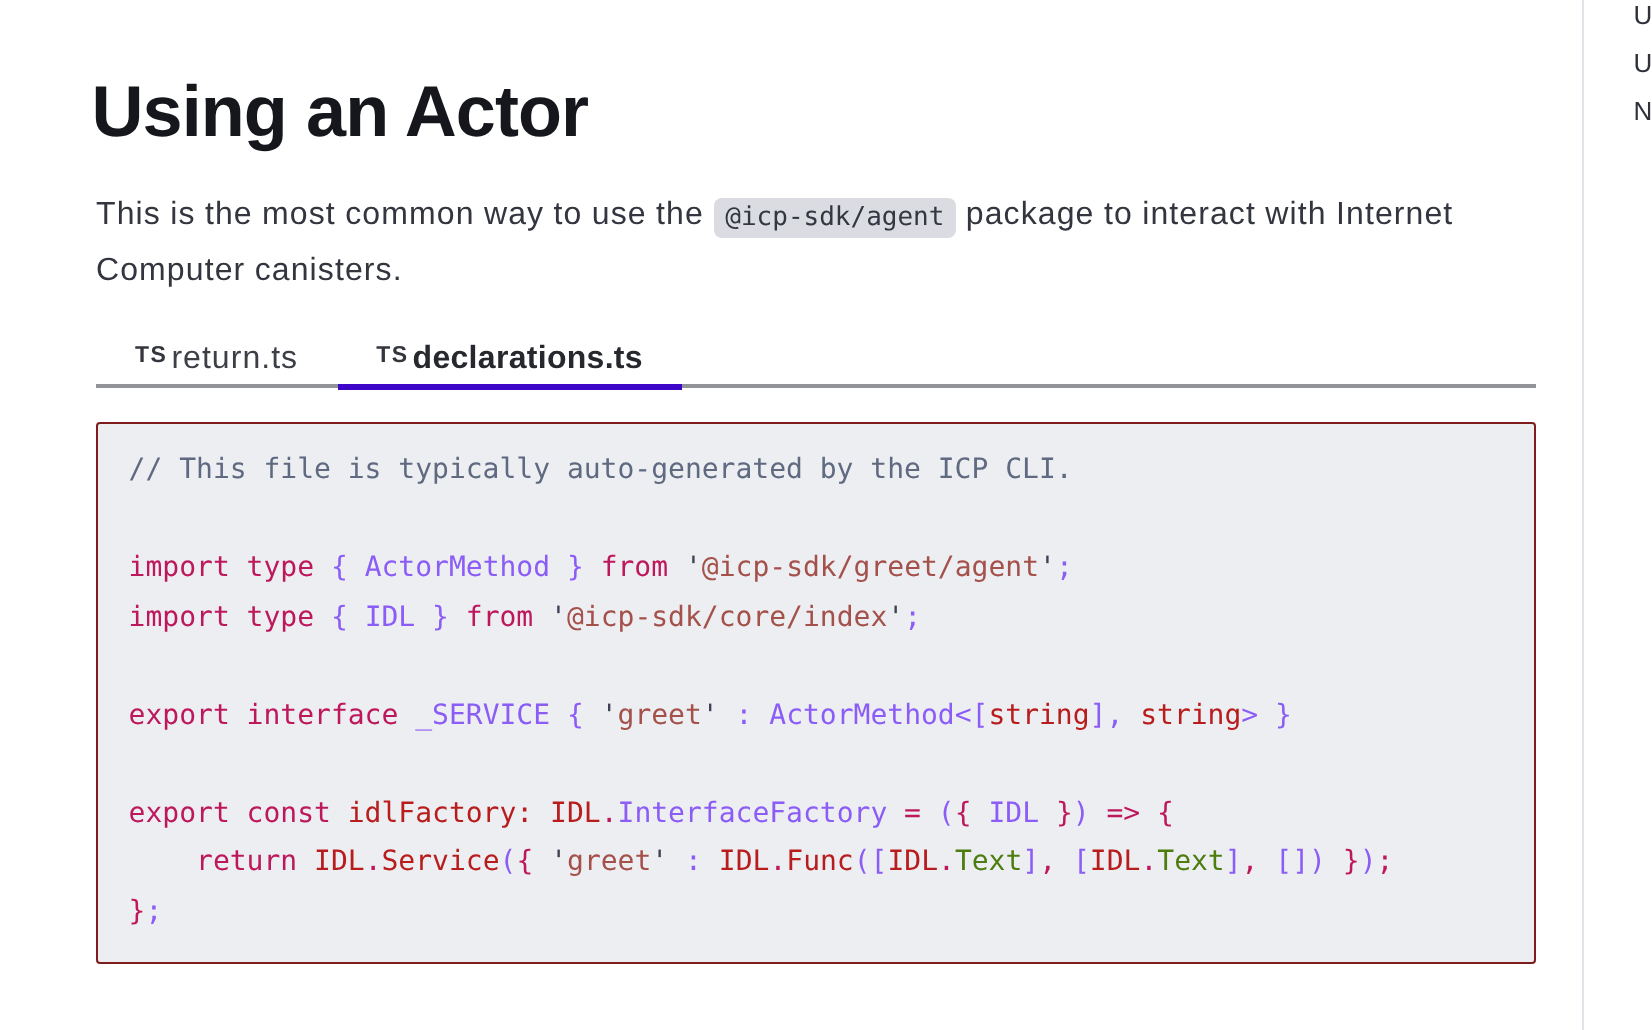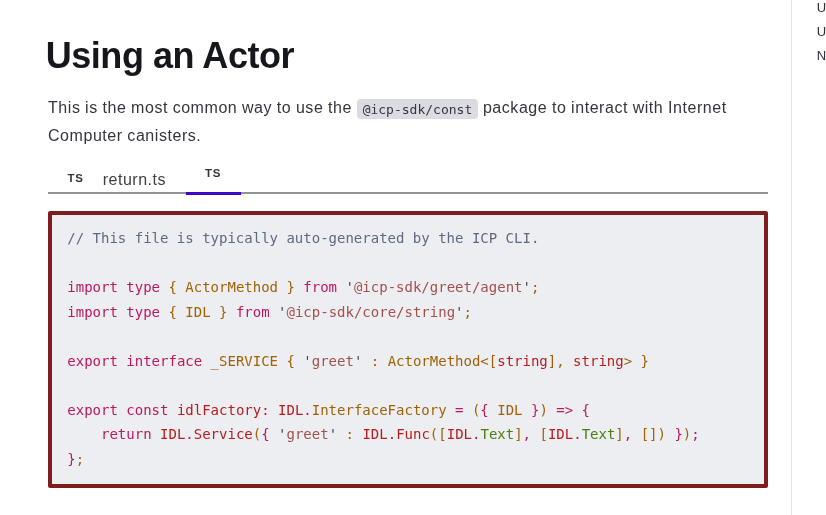--- a/index.html
+++ b/index.html
@@ -32,85 +32,86 @@
     padding: 2.5px 6px;
     letter-spacing: 0;
   }
 
   .tabs {
     margin-top: 20.5px;
     display: flex;
     border-bottom: 2px solid #919399;
   }
   .tab {
-    display: flex; align-items: baseline; gap: 19px;
+    display: flex; align-items: baseline; gap: 2px;
     padding: 0 19.5px 2.3px 19.5px;
     position: relative;
     cursor: pointer;
   }
   .tab .badge {
     font-size: 11.5px; font-weight: 700; color: #33363c;
     position: relative; top: -2.6px;
     letter-spacing: 0.75px;
   }
   .tab .label { font-size: 16px; line-height: 20px; color: #3c3f46; letter-spacing: 0.52px; }
   .tab.active .label { font-weight: 700; color: #26282e; letter-spacing: 0.15px; }
   .tab.active::after {
     content: ""; position: absolute; left: 0; right: 0; bottom: -3px; height: 3px;
     background: var(--accent, #3e06c8);
     z-index: 2;
   }
 
   .code-block {
     margin-top: 17.1px;
     background: #eceef2;
-    border: 4px solid #7f1d1d;
+    border: 1px solid #7f1d1d;
     border-radius: 2px;
     padding: 11px 0 12.5px 0;
   }
   .code-block .line {
     font-family: "DejaVu Sans Mono", monospace;
     font-size: 14px; line-height: 24.5px;
     white-space: pre;
     padding: 0 15.3px;
     color: #403f53;
   }
-  .tok-d { color: #a16207; margin-top: 16px; }
+  .tok-d { color: #8b5cf6; margin-top: 16px; }
   .tok-k { color: #be185d; }
   .tok-f { color: #b91c1c; }
   .tok-t { color: #4d7c0f; }
   .tok-s { color: #a5514b; }
   .tok-q { color: #403f53; }
   .tok-c { color: #5f6980; }
 
   .toc { position: absolute; top: 0; left: 791px; width: 35px; height: 515px; }
   .toc-divider { position: absolute; left: 0; top: 0; width: 1px; height: 515px; background: #e1e4e8; }
   .toc ul { list-style: none; position: absolute; left: 25.7px; top: -4.25px; width: 200px; }
   .toc li { font-size: 13px; line-height: 24px; color: #2f323a; white-space: nowrap; }
 </style>
 </head>
 <body>
 
 <div class="main">
   <h1 class="page-title">Using an Actor</h1>
-  <p class="intro">This is the most common way to use the <code class="chip">@icp-sdk/const</code> package to interact with Internet Computer canisters.</p>
+  <p class="intro">This is the most common way to use the <code class="chip">@icp-sdk/agent</code> package to interact with Internet Computer canisters.</p>
   <div class="tabs">
       <div class="tab">
         <span class="badge">TS</span>
         <span class="label">return.ts</span>
       </div>
       <div class="tab active">
         <span class="badge">TS</span>
+        <span class="label">declarations.ts</span>
       </div>
     </div>
   <div class="code-block">
       <div class="line"><span class="tok-c">// This file is typically auto-generated by the ICP CLI.</span></div>
       <div class="line">&nbsp;</div>
       <div class="line"><span class="tok-k">import</span><span class="tok-k"> type</span><span class="tok-d"> { ActorMethod } </span><span class="tok-k">from</span><span class="tok-d"> </span><span class="tok-q">'</span><span class="tok-s">@icp-sdk/greet/agent</span><span class="tok-q">'</span><span class="tok-d">;</span></div>
-      <div class="line"><span class="tok-k">import</span><span class="tok-k"> type</span><span class="tok-d"> { IDL } </span><span class="tok-k">from</span><span class="tok-d"> </span><span class="tok-q">'</span><span class="tok-s">@icp-sdk/core/string</span><span class="tok-q">'</span><span class="tok-d">;</span></div>
+      <div class="line"><span class="tok-k">import</span><span class="tok-k"> type</span><span class="tok-d"> { IDL } </span><span class="tok-k">from</span><span class="tok-d"> </span><span class="tok-q">'</span><span class="tok-s">@icp-sdk/core/index</span><span class="tok-q">'</span><span class="tok-d">;</span></div>
       <div class="line">&nbsp;</div>
       <div class="line"><span class="tok-k">export</span><span class="tok-k"> interface</span><span class="tok-d"> _SERVICE { </span><span class="tok-q">'</span><span class="tok-s">greet</span><span class="tok-q">'</span><span class="tok-d"> : ActorMethod&lt;[</span><span class="tok-f">string</span><span class="tok-d">], </span><span class="tok-f">string</span><span class="tok-d">&gt; }</span></div>
       <div class="line">&nbsp;</div>
       <div class="line"><span class="tok-k">export</span><span class="tok-k"> const</span><span class="tok-f"> idlFactory:</span><span class="tok-f"> IDL</span><span class="tok-k">.</span><span class="tok-d">InterfaceFactory</span><span class="tok-k"> =</span><span class="tok-d"> (</span><span class="tok-k">{</span><span class="tok-d"> IDL </span><span class="tok-k">}</span><span class="tok-d">)</span><span class="tok-k"> =&gt;</span><span class="tok-k"> {</span></div>
       <div class="line"><span class="tok-d">    </span><span class="tok-k">return</span><span class="tok-f"> IDL</span><span class="tok-k">.</span><span class="tok-f">Service</span><span class="tok-d">(</span><span class="tok-k">{</span><span class="tok-d"> </span><span class="tok-q">'</span><span class="tok-s">greet</span><span class="tok-q">'</span><span class="tok-d"> : </span><span class="tok-f">IDL</span><span class="tok-k">.</span><span class="tok-f">Func</span><span class="tok-d">([</span><span class="tok-f">IDL</span><span class="tok-k">.</span><span class="tok-t">Text</span><span class="tok-d">]</span><span class="tok-k">,</span><span class="tok-d"> [</span><span class="tok-f">IDL</span><span class="tok-k">.</span><span class="tok-t">Text</span><span class="tok-d">]</span><span class="tok-k">,</span><span class="tok-d"> [])</span><span class="tok-k"> }</span><span class="tok-d">)</span><span class="tok-k">;</span></div>
       <div class="line"><span class="tok-k">}</span><span class="tok-d">;</span></div>
     </div>
 </div>
 
 <aside class="toc">

